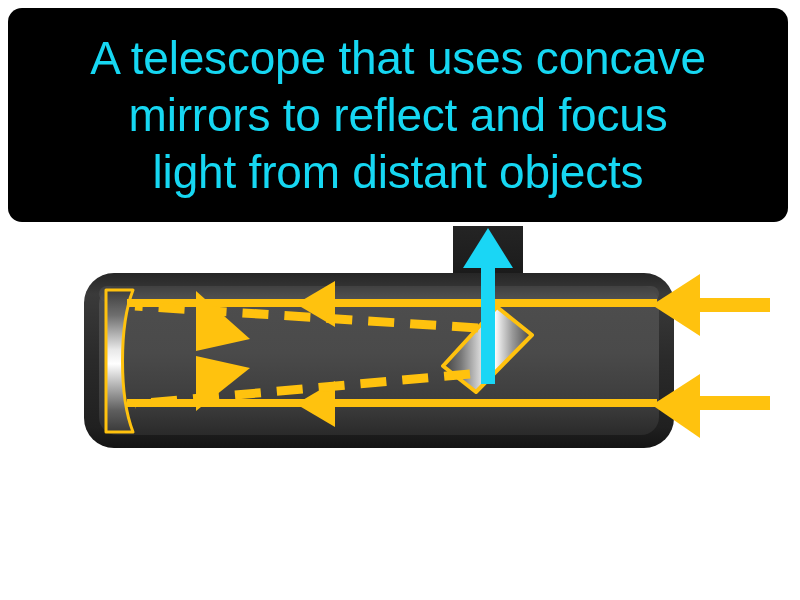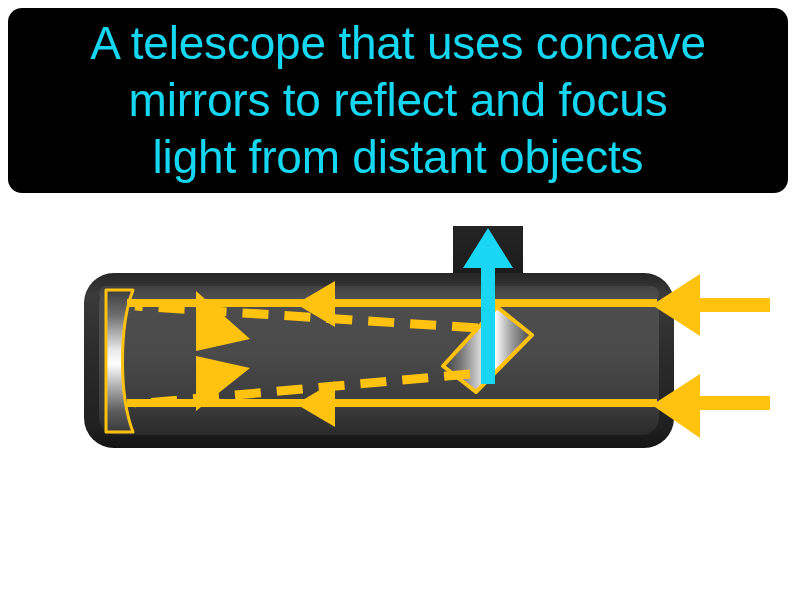--- a/index.html
+++ b/index.html
@@ -14,21 +14,21 @@
     overflow: hidden;
     font-family: "Liberation Sans", sans-serif;
   }
 
   
   #definition-banner {
     position: absolute;
     left: 8px;
     top: 8px;
     width: 780px;
-    height: 185px;
+    height: 214px;
     background: #000000;
     border-radius: 14px;
     box-sizing: border-box;
     display: flex;
     align-items: center;
     justify-content: center;
   }
   #definition-text {
     color: #16d7f2;
     font-family: "Liberation Sans", sans-serif;

